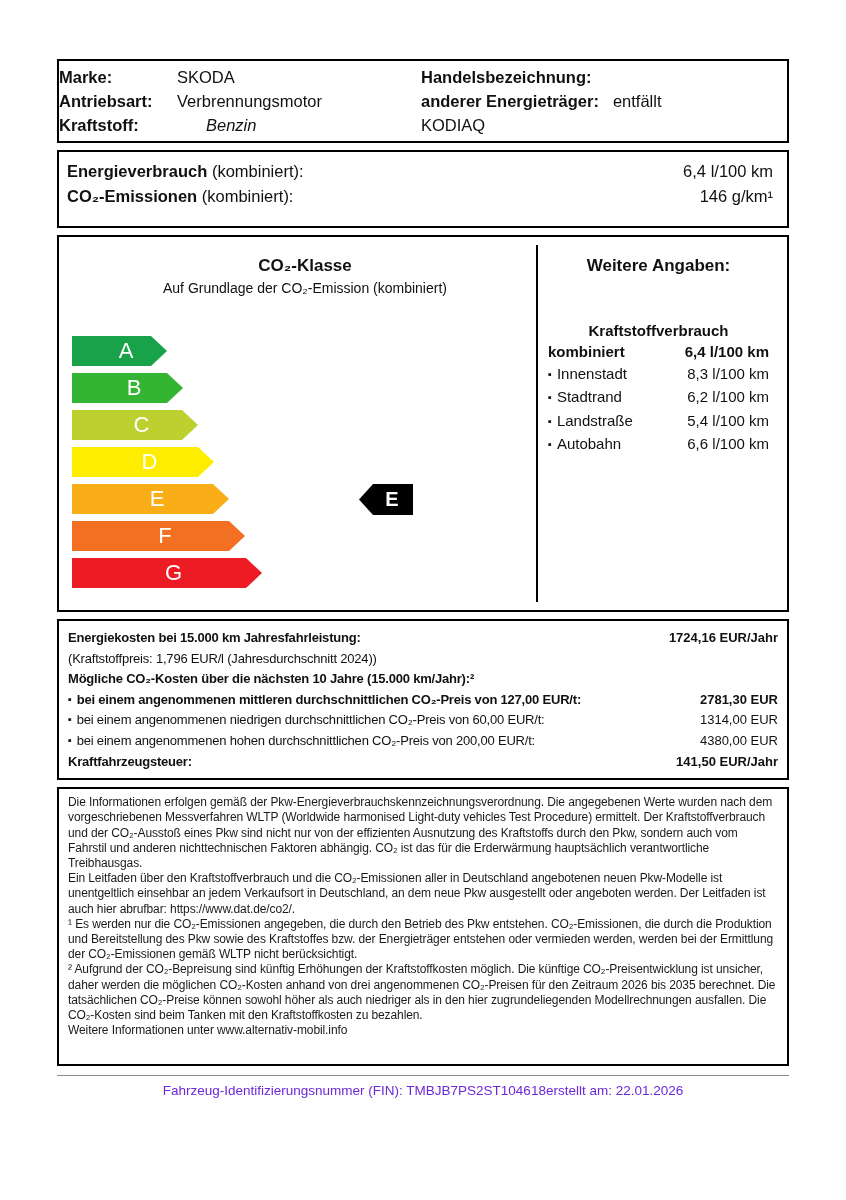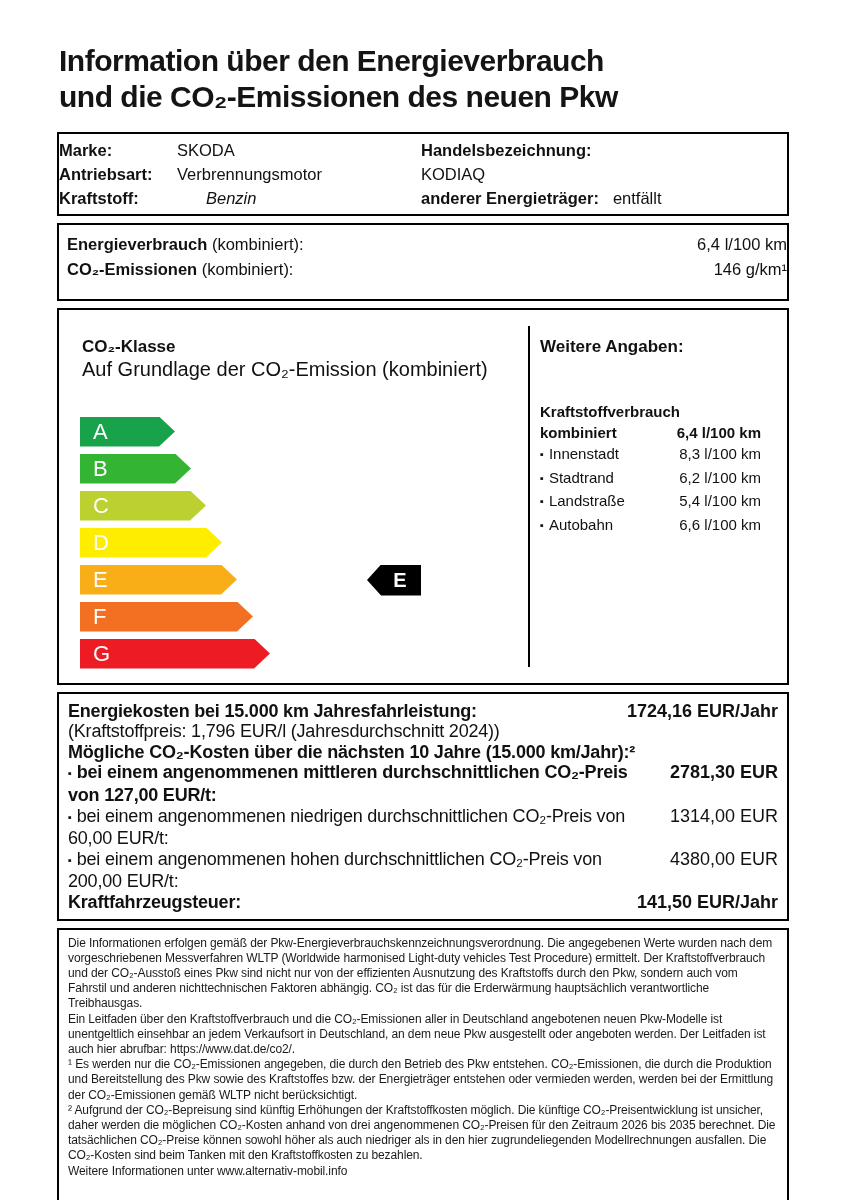--- a/index.html
+++ b/index.html
@@ -19,65 +19,63 @@
   }
   
   .vehicle-box { margin-top: 16px; padding: 4px 0; display: grid; grid-template-columns: 362px 1fr; font-size: 16.5px; line-height: 24px; }
   .vrow { display: flex; }
   .vlabel { font-weight: 700; width: 118px; flex: none; }
   .vvalue {}
   .italic { font-style: italic; margin-left: 29px; }
   .vlabel-wide { font-weight: 700; }
   .vgap { width: 14px; flex: none; }
   
-  .consumption-box { padding: 7px 0 17px 8px; font-size: 16.5px; line-height: 25px; }
+  .consumption-box { padding: 7px 14px 17px 8px; font-size: 16.5px; line-height: 25px; }
   .crow { display: flex; justify-content: space-between; }
   .bold { font-weight: 700; }
   
-  .class-box { height: 377px; display: flex; padding: 16px; }
+  .class-box { height: 377px; display: flex; padding: 8px; text-align: center; }
   .class-left { flex: 1; padding: 9px 0 0 7px; position: relative; }
   .class-title { font-size: 17px; font-weight: 700; line-height: 23px; }
-  .class-subtitle { font-size: 20px; line-height: 22px; }
+  .class-subtitle { font-size: 14px; line-height: 22px; }
   .arrows { position: relative; margin-top: 37px; margin-left: -2px; }
   .class-arrow {
     height: 30px; margin-bottom: 7px; color: #fff; font-size: 22px; font-weight: 500;
     line-height: 30px; padding-left: 13px; box-sizing: border-box;
     clip-path: polygon(0 0, calc(100% - 16px) 0, 100% 50%, calc(100% - 16px) 100%, 0 100%);
   }
   .rated-marker {
     position: absolute; left: 287px; top: 148px; width: 54px; height: 31px;
     background: #000; color: #fff; font-size: 20px; font-weight: 700;
     display: flex; align-items: center; justify-content: center;
     padding-left: 12px; box-sizing: border-box;
     clip-path: polygon(0 50%, 26% 0, 100% 0, 100% 100%, 26% 100%);
   }
   .class-right { width: 243px; flex: none; border-left: 2px solid #000; padding: 9px 10px 0 10px; box-sizing: border-box; }
   .details-title { font-size: 17px; font-weight: 700; line-height: 23px; }
   .details-section { font-size: 15px; font-weight: 700; margin-top: 43px; line-height: 21px; }
   .drow { display: flex; justify-content: space-between; font-size: 15px; line-height: 21.5px; }
   .drow.bold { font-weight: 700; gap: 30px; }
   .bullet::before { content: "▪"; font-size: 11px; margin-right: 5px; position: relative; top: -1px; }
   
-  .costs-box { padding: 7px 9px 6px 9px; font-size: 18px; line-height: 20.6px; }
+  .costs-box { padding: 7px 9px 6px 9px; font-size: 13px; line-height: 20.6px; }
   .korow { display: flex; }
   .kotext { flex: 1; letter-spacing: -0.2px; }
   .kovalue { margin-left: 10px; white-space: nowrap; }
   
   .fineprint-box { height: 279px; padding: 6px 9px; overflow: hidden; font-size: 12px; line-height: 15.2px; letter-spacing: -0.1px; color: #1a1a1a; }
   .fineprint-box p { margin: 0; }
   
   .footer { margin-top: 9px; border-top: 1px solid #8a8a8a; padding-top: 7px; display: flex; justify-content: center; font-size: 13.5px; color: #6d28d9; width: 732px; }
 </style>
 </head>
 <body>
 
 <div class="page">
 
-  <h1 class="title">Information über den Energieverbrauch
-und die CO₂-Emissionen des neuen Pkw</h1>
 
   <div class="box vehicle-box">
     <div>
       <div class="vrow">
         <span class="vlabel">Marke:</span>
         <span class="vvalue">SKODA</span>
       </div>
       <div class="vrow">
         <span class="vlabel">Antriebsart:</span>
         <span class="vvalue">Verbrennungsmotor</span>
@@ -85,26 +83,26 @@
       <div class="vrow">
         <span class="vlabel">Kraftstoff:</span>
         <span class="vvalue italic">Benzin</span>
       </div>
     </div>
     <div>
       <div class="vrow">
         <span class="vlabel-wide">Handelsbezeichnung:</span>
       </div>
       <div class="vrow">
-        <span class="vvalue">KODIAQ</span>
-      </div>
-      <div class="vrow">
         <span class="vlabel-wide">anderer Energieträger:</span>
         <span class="vgap"></span>
         <span class="vvalue">entfällt</span>
+      </div>
+      <div class="vrow">
+        <span class="vvalue">KODIAQ</span>
       </div>
     </div>
   </div>
 
   <div class="box consumption-box">
     <div class="crow">
       <span><span class="bold">Energieverbrauch</span><span> (kombiniert):</span></span>
       <span>6,4 l/100 km</span>
     </div>
     <div class="crow">

